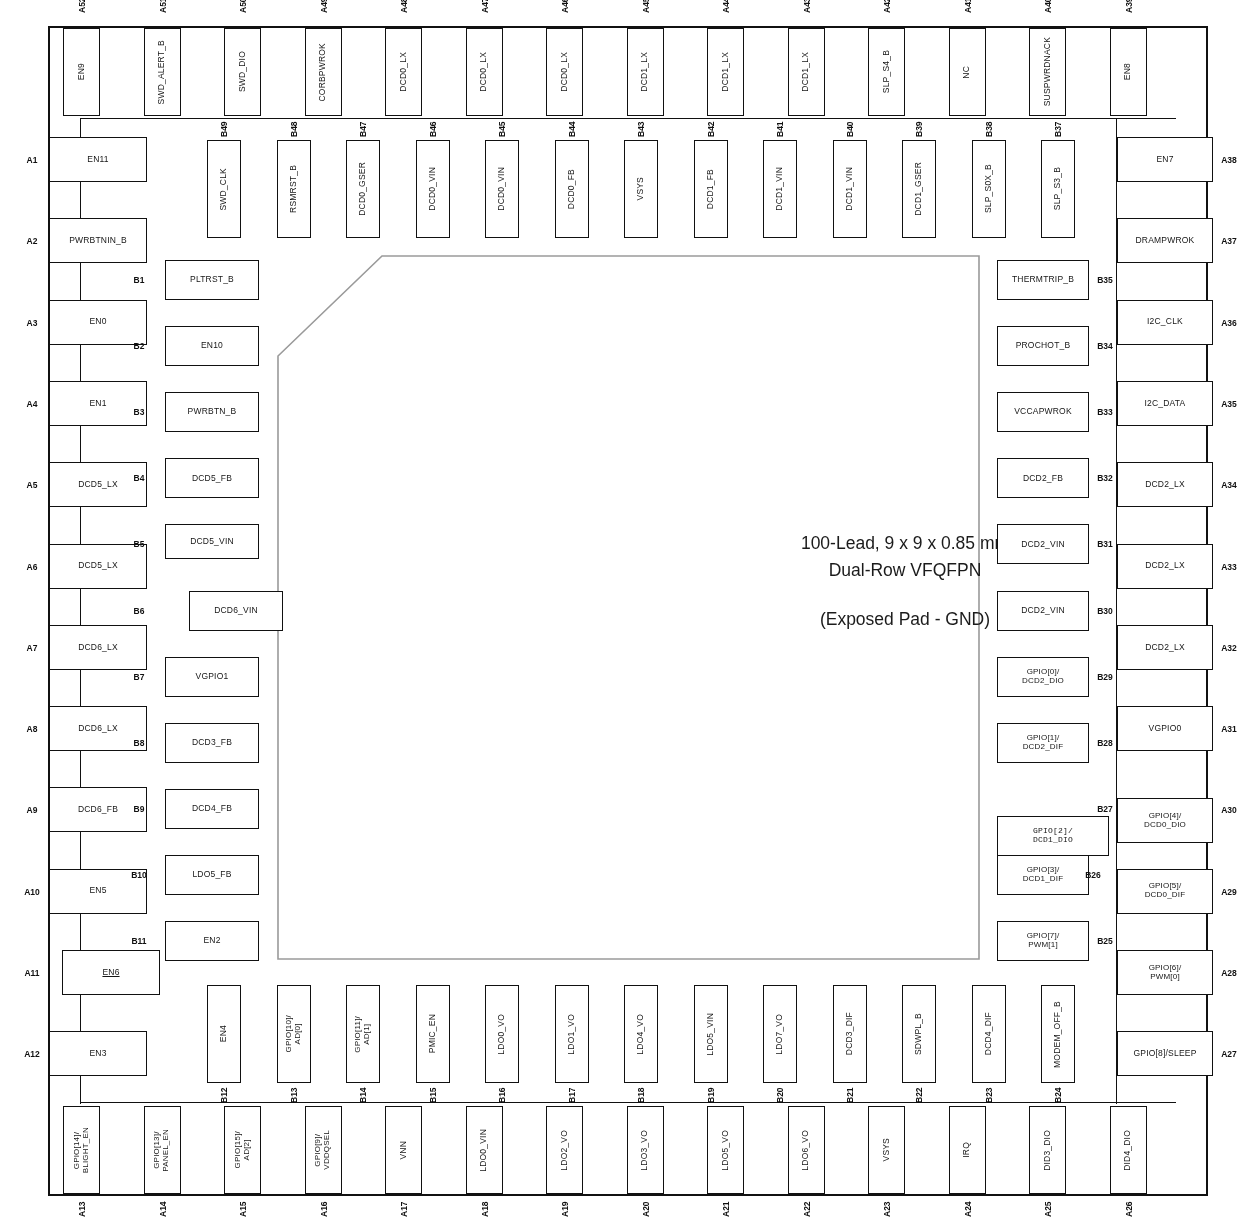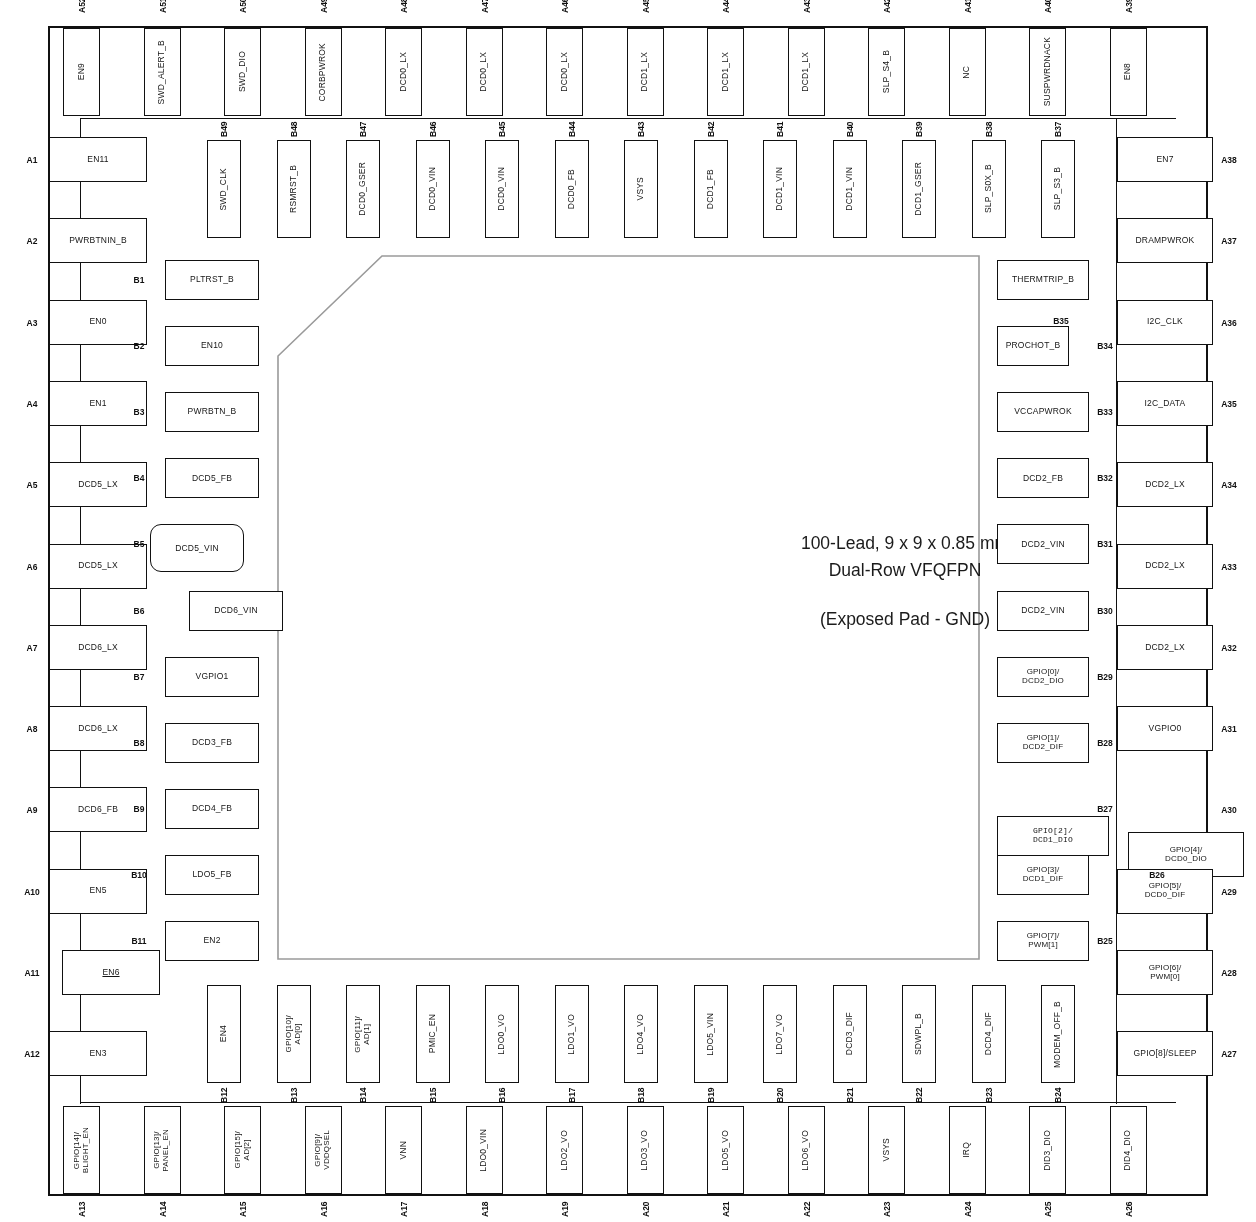--- a/index.html
+++ b/index.html
@@ -224,21 +224,21 @@
     </div>
     <div class="desig" style="left: 123px; top: 336.1px; width: 32px; height: 20px;">B2</div>
     <div class="pin" style="left: 165px; top: 392.2px; width: 94px; height: 40px;">
       <span class="lbl">PWRBTN_B</span>
     </div>
     <div class="desig" style="left: 123px; top: 402.2px; width: 32px; height: 20px;">B3</div>
     <div class="pin" style="left: 165px; top: 458.3px; width: 94px; height: 40px;">
       <span class="lbl">DCD5_FB</span>
     </div>
     <div class="desig" style="left: 123px; top: 468.3px; width: 32px; height: 20px;">B4</div>
-    <div class="pin" style="left: 150px; top: 524.4px; width: 94px; height: 48px; border-radius: 11px;">
+    <div class="pin" style="left: 165px; top: 524.4px; width: 94px; height: 35px;">
       <span class="lbl">DCD5_VIN</span>
     </div>
     <div class="desig" style="left: 123px; top: 534.4px; width: 32px; height: 20px;">B5</div>
     <div class="pin" style="left: 165px; top: 590.5px; width: 94px; height: 40px; margin-left: 24px;">
       <span class="lbl">DCD6_VIN</span>
     </div>
     <div class="desig" style="left: 123px; top: 600.5px; width: 32px; height: 20px;">B6</div>
     <div class="pin" style="left: 165px; top: 656.6px; width: 94px; height: 40px;">
       <span class="lbl">VGPIO1</span>
     </div>
@@ -284,41 +284,41 @@
     </div>
     <div class="desig" style="left: 1213px; top: 555.5px; width: 32px; height: 22px;">A33</div>
     <div class="pin" style="left: 1117px; top: 624.8px; width: 96px; height: 45px;">
       <span class="lbl">DCD2_LX</span>
     </div>
     <div class="desig" style="left: 1213px; top: 636.8px; width: 32px; height: 22px;">A32</div>
     <div class="pin" style="left: 1117px; top: 706.1px; width: 96px; height: 45px;">
       <span class="lbl">VGPIO0</span>
     </div>
     <div class="desig" style="left: 1213px; top: 718.1px; width: 32px; height: 22px;">A31</div>
-    <div class="pin two-line" style="left: 1117px; top: 832px; width: 116px; height: 45px; margin-left: 11px;">
+    <div class="pin two-line" style="left: 1117px; top: 798px; width: 96px; height: 45px;">
       <span class="lbl">GPIO[4]/<br>DCD0_DIO</span>
     </div>
     <div class="desig" style="left: 1213px; top: 799.4px; width: 32px; height: 22px;">A30</div>
     <div class="pin two-line" style="left: 1117px; top: 868.7px; width: 96px; height: 45px;">
       <span class="lbl">GPIO[5]/<br>DCD0_DIF</span>
     </div>
     <div class="desig" style="left: 1213px; top: 880.7px; width: 32px; height: 22px;">A29</div>
     <div class="pin two-line" style="left: 1117px; top: 950px; width: 96px; height: 45px;">
       <span class="lbl">GPIO[6]/<br>PWM[0]</span>
     </div>
     <div class="desig" style="left: 1213px; top: 962px; width: 32px; height: 22px;">A28</div>
     <div class="pin" style="left: 1117px; top: 1031.3px; width: 96px; height: 45px;">
       <span class="lbl">GPIO[8]/SLEEP</span>
     </div>
     <div class="desig" style="left: 1213px; top: 1043.3px; width: 32px; height: 22px;">A27</div>
     <div class="pin" style="left: 997px; top: 260px; width: 92px; height: 40px;">
       <span class="lbl">THERMTRIP_B</span>
     </div>
-    <div class="desig" style="left: 1046px; top: 270px; width: 30px; height: 20px; margin-top: 41px;">B35</div>
-    <div class="pin" style="left: 997px; top: 326.1px; width: 72px; height: 40px;">
+    <div class="desig" style="left: 1090px; top: 270px; width: 30px; height: 20px;">B35</div>
+    <div class="pin" style="left: 997px; top: 326.1px; width: 92px; height: 40px;">
       <span class="lbl">PROCHOT_B</span>
     </div>
     <div class="desig" style="left: 1090px; top: 336.1px; width: 30px; height: 20px;">B34</div>
     <div class="pin" style="left: 997px; top: 392.2px; width: 92px; height: 40px;">
       <span class="lbl">VCCAPWROK</span>
     </div>
     <div class="desig" style="left: 1090px; top: 402.2px; width: 30px; height: 20px;">B33</div>
     <div class="pin" style="left: 997px; top: 458.3px; width: 92px; height: 40px;">
       <span class="lbl">DCD2_FB</span>
     </div>
@@ -339,21 +339,21 @@
       <span class="lbl">GPIO[1]/<br>DCD2_DIF</span>
     </div>
     <div class="desig" style="left: 1090px; top: 732.7px; width: 30px; height: 20px;">B28</div>
     <div class="pin two-line" style="left: 997px; top: 816px; width: 112px; height: 40px; font-family: Liberation Mono, monospace;">
       <span class="lbl">GPIO[2]/<br>DCD1_DIO</span>
     </div>
     <div class="desig" style="left: 1090px; top: 798.8px; width: 30px; height: 20px;">B27</div>
     <div class="pin two-line" style="left: 997px; top: 854.9px; width: 92px; height: 40px;">
       <span class="lbl">GPIO[3]/<br>DCD1_DIF</span>
     </div>
-    <div class="desig" style="left: 1142px; top: 864.9px; width: 30px; height: 20px;">B26</div>
+    <div class="desig" style="left: 1078px; top: 864.9px; width: 30px; height: 20px;">B26</div>
     <div class="pin two-line" style="left: 997px; top: 921px; width: 92px; height: 40px;">
       <span class="lbl">GPIO[7]/<br>PWM[1]</span>
     </div>
     <div class="desig" style="left: 1090px; top: 931px; width: 30px; height: 20px;">B25</div>
     <div class="pin vert" style="left: 207px; top: 985px; width: 34px; height: 98px;">
       <span class="lbl">EN4</span>
     </div>
     <div class="desig vert" style="left: 202px; top: 1084px; width: 44px; height: 22px;">B12</div>
     <div class="pin vert two-line" style="left: 276.5px; top: 985px; width: 34px; height: 98px;">
       <span class="lbl">GPIO[10]/<br>AD[0]</span>

